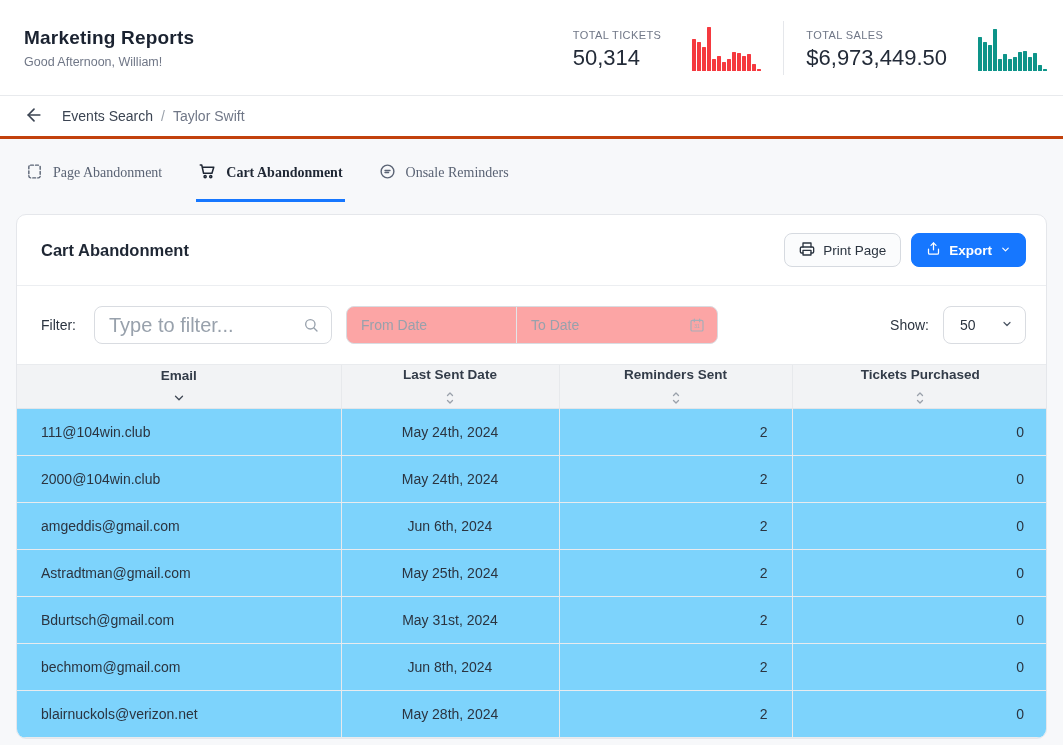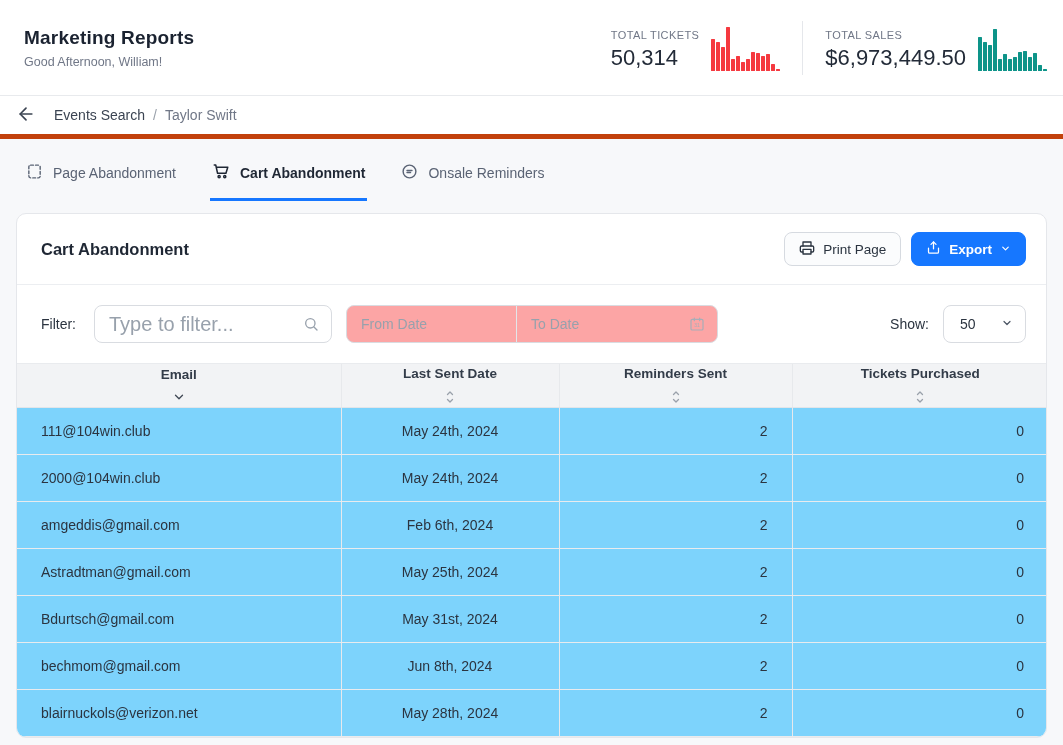--- a/index.html
+++ b/index.html
@@ -9,38 +9,38 @@
     background:#f7f8fa; color:#2b3440;
   }
   
   .app-header{
     height:95px; background:#fff; display:flex; align-items:center;
     justify-content:space-between; padding:0 16px 0 24px;
   }
   .header-titles h1{ font-size:19px; font-weight:700; color:#1a2230; letter-spacing:.2px; }
   .header-titles .greeting{ font-size:12.5px; color:#707787; margin-top:6px; }
   .header-stats{ display:flex; align-items:center; }
-  .stat{ display:flex; align-items:flex-end; gap:12px; }
+  .stat{ display:flex; align-items:flex-end; gap:31px; }
   .stat-text .stat-label{ font-size:11px; color:#707787; letter-spacing:.4px; margin-bottom:4px; }
   .stat-text .stat-value{ font-size:22px; color:#232b38; font-weight:500; }
   .sparkline{ display:flex; align-items:flex-end; gap:1px; height:46px; }
   .spark-bar{ width:4px; border-radius:0.5px; }
   .stat-divider{ width:1px; height:54px; background:#e5e7eb; margin:0 22px; align-self:center; }
   
   .breadcrumb-bar{
-    height:44px; background:#fff; border-top:1px solid #e8eaed; border-bottom:5px solid #c2410c;
-    display:flex; align-items:center; padding:0 12px; gap:14px;
+    height:44px; background:#fff; border-top:1px solid #e8eaed; border-bottom:3px solid #c2410c;
+    display:flex; align-items:center; padding:0 20px; gap:14px;
   }
   .back-btn{ background:none; border:none; cursor:pointer; display:flex; align-items:center; padding:4px; }
   .crumbs{ display:flex; align-items:center; gap:8px; font-size:14px; }
   .crumb-current-page{ color:#3b4452; }
   .crumb-sep{ color:#9aa1ab; }
   .crumb-sub{ color:#707787; }
   
-  .tabbar{ display:flex; gap:32px; padding:0 24px; margin-top:2px; }
+  .tabbar{ display:flex; gap:32px; padding:0 24px; margin-top:2px;font-family:Liberation Serif, serif; }
   .tab{
     display:flex; align-items:center; gap:10px; padding:21px 2px 15px 2px;
     font-size:14px; color:#5a6374; cursor:pointer; border-bottom:3px solid transparent;
   }
   .tab svg{ stroke:#5a6374; }
   .tab.active{ color:#1f2734; font-weight:600; border-bottom-color:#1677ff; }
   .tab.active svg{ stroke:#1f2734; }
   
   .card{
     background:#fff; border:1px solid #e5e7eb; border-radius:10px;
@@ -339,21 +339,21 @@
           <td class="a-right">0</td>
         </tr>
         <tr>
           <td class="a-left">2000@104win.club</td>
           <td class="a-center">May 24th, 2024</td>
           <td class="a-right">2</td>
           <td class="a-right">0</td>
         </tr>
         <tr>
           <td class="a-left">amgeddis@gmail.com</td>
-          <td class="a-center">Feb 6th, 2024</td>
+          <td class="a-center">Jun 6th, 2024</td>
           <td class="a-right">2</td>
           <td class="a-right">0</td>
         </tr>
         <tr>
           <td class="a-left">Astradtman@gmail.com</td>
           <td class="a-center">May 25th, 2024</td>
           <td class="a-right">2</td>
           <td class="a-right">0</td>
         </tr>
         <tr>

